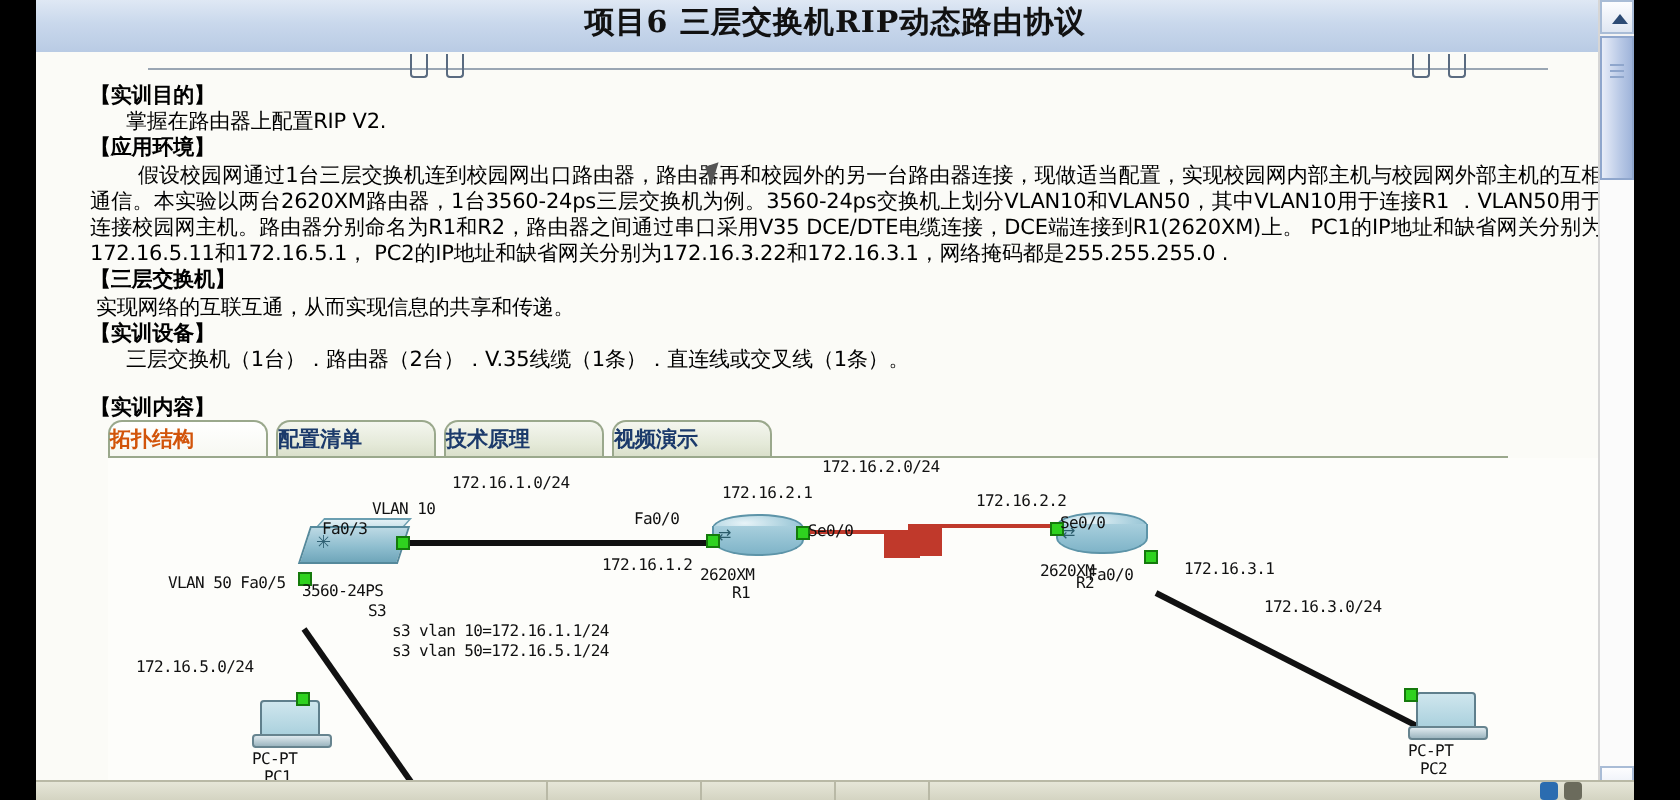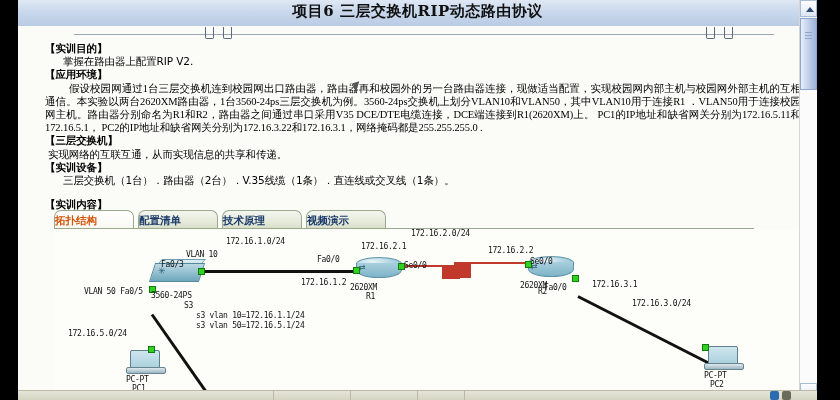--- a/index.html
+++ b/index.html
@@ -25,21 +25,21 @@
   .ruler-line{position:absolute;left:56px;top:8px;width:700px;height:1px;background:#9aa6b3;}
   .tabstop{position:absolute;top:1px;width:7px;height:11px;border:1px solid #5a6b80;
     border-top:none;border-radius:0 0 2px 2px;background:transparent;}
 
   
   .doc{position:absolute;left:0;top:42px;width:782px;height:358px;overflow:hidden;
     font-family:"DejaVu Sans","Liberation Sans",sans-serif;margin-left:11px;}
   .para{color:#000;font-size:10.5px;line-height:13.2px;letter-spacing:-0.1px;}
   .hdr{font-weight:bold;padding-left:16px;}
   .ind{padding-left:16px;}
-  .blk{padding-left:16px;padding-right:10px;text-align:justify;font-family:Liberation Serif, serif;}
+  .blk{padding-left:16px;padding-right:10px;text-align:justify;}
   .ind2{text-indent:24px;}
 
   
   .tabs{position:absolute;left:36px;top:210px;width:330px;height:20px;}
   .tab{position:absolute;top:0;height:19px;line-height:18px;text-align:left;
     font-size:10.5px;font-weight:bold;color:#1b3a6b;
     background:linear-gradient(to bottom,#f4f6ef 0%,#e4e9d8 60%,#d6dcc6 100%);
     border:1px solid #9aa88c;border-bottom:none;border-radius:7px 7px 0 0;cursor:default;}
   .tab.active{color:#d2540a;background:linear-gradient(to bottom,#ffffff 0%,#f6f7f0 100%);
     border-color:#9aa88c;}

